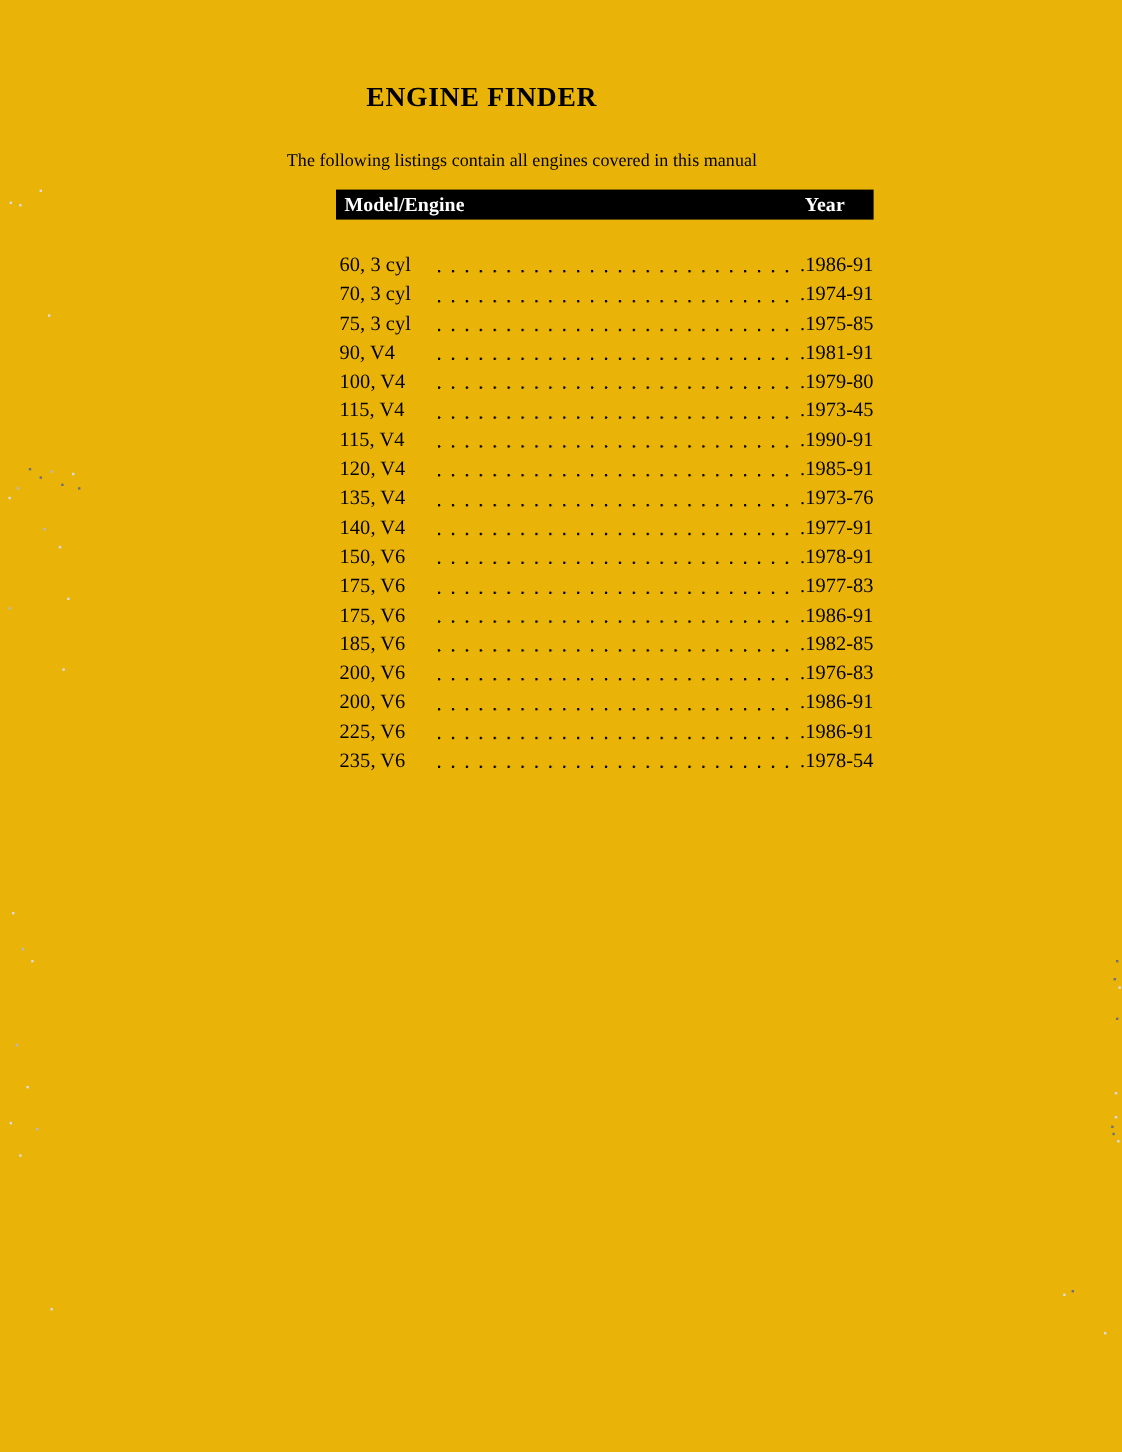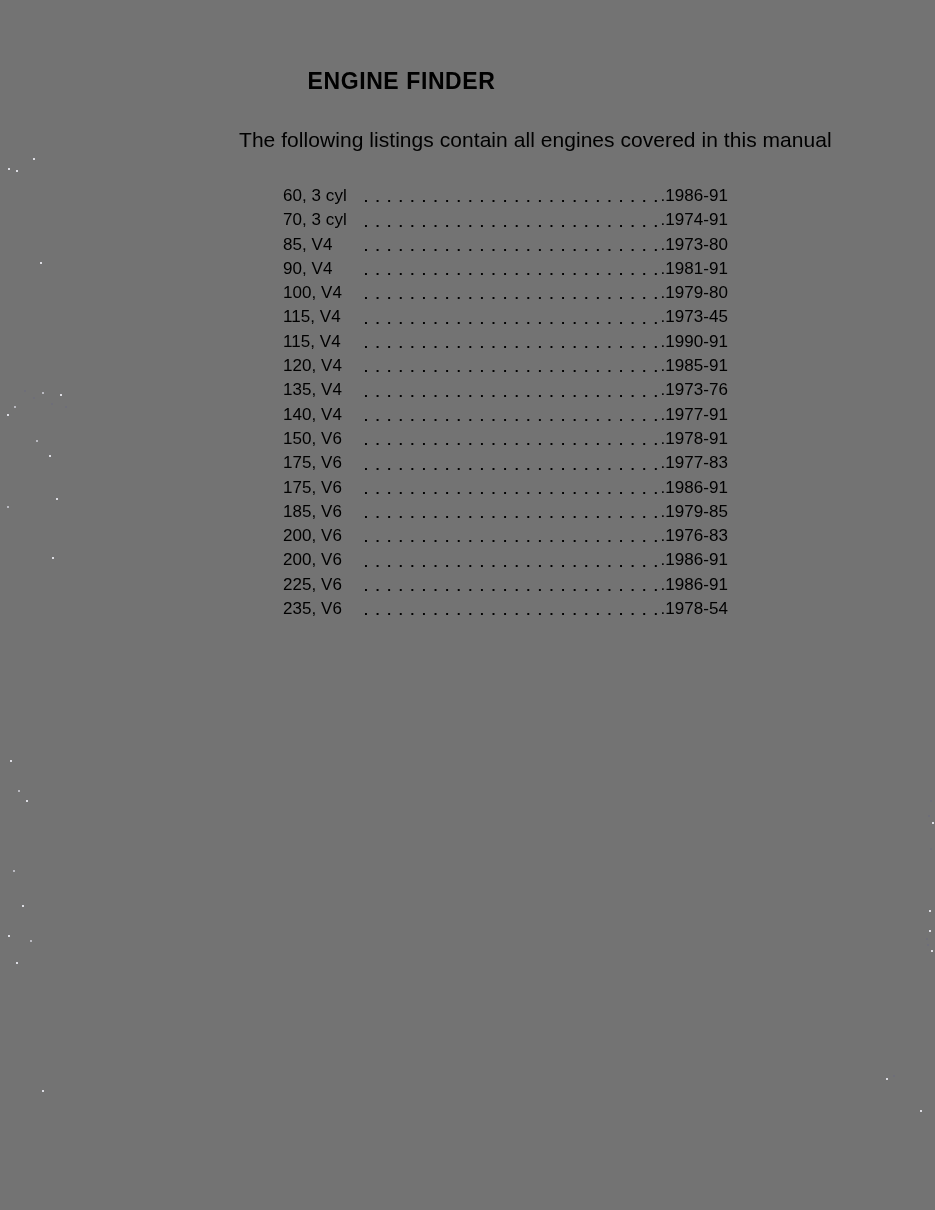--- a/index.html
+++ b/index.html
@@ -14,21 +14,22 @@
     position: relative;
     overflow: hidden;
     font-family: "Liberation Sans", sans-serif;
     color: #000000;
     -webkit-font-smoothing: antialiased;
   }
 
   .page {
     position: absolute;
     inset: 0;
-    background: #737373;
+    background: #eab308;
+    font-family: Liberation Serif, serif;
   }
 
   
   .doc-title {
     position: absolute;
     left: 0;
     top: 52px;
     width: 935px;
     
     padding-right: 132px;
@@ -39,21 +40,21 @@
     letter-spacing: 0.6px;
     line-height: 28px;
     white-space: nowrap;
   }
 
   
   .doc-subtitle {
     position: absolute;
     left: 239px;
     top: 107px;
-    font-size: 21px;
+    font-size: 15px;
     line-height: 24px;
     letter-spacing: 0.05px;
     white-space: nowrap;
   }
 
   
   .finder-table {
     position: absolute;
     left: 280px;
     top: 158px;
@@ -152,36 +153,40 @@
 <body>
 
 <div class="page">
 
   <h1 class="doc-title">ENGINE FINDER</h1>
 
   <p class="doc-subtitle">The following listings contain all engines covered in this manual</p>
 
   <div class="finder-table">
 
+    <div class="table-header">
+      <span class="th">Model/Engine</span>
+      <span class="th">Year</span>
+    </div>
 
     <div class="table-body">
         <div class="entry-row">
           <span class="entry-model">60, 3 cyl</span>
           <span class="entry-leader"></span>
           <span class="entry-year">1986-91</span>
         </div>
         <div class="entry-row">
           <span class="entry-model">70, 3 cyl</span>
           <span class="entry-leader"></span>
           <span class="entry-year">1974-91</span>
         </div>
         <div class="entry-row">
-          <span class="entry-model">85, V4</span>
-          <span class="entry-leader"></span>
-          <span class="entry-year">1973-80</span>
+          <span class="entry-model">75, 3 cyl</span>
+          <span class="entry-leader"></span>
+          <span class="entry-year">1975-85</span>
         </div>
         <div class="entry-row">
           <span class="entry-model">90, V4</span>
           <span class="entry-leader"></span>
           <span class="entry-year">1981-91</span>
         </div>
         <div class="entry-row">
           <span class="entry-model">100, V4</span>
           <span class="entry-leader"></span>
           <span class="entry-year">1979-80</span>
@@ -222,21 +227,21 @@
           <span class="entry-year">1977-83</span>
         </div>
         <div class="entry-row">
           <span class="entry-model">175, V6</span>
           <span class="entry-leader"></span>
           <span class="entry-year">1986-91</span>
         </div>
         <div class="entry-row">
           <span class="entry-model">185, V6</span>
           <span class="entry-leader"></span>
-          <span class="entry-year">1979-85</span>
+          <span class="entry-year">1982-85</span>
         </div>
         <div class="entry-row">
           <span class="entry-model">200, V6</span>
           <span class="entry-leader"></span>
           <span class="entry-year">1976-83</span>
         </div>
         <div class="entry-row">
           <span class="entry-model">200, V6</span>
           <span class="entry-leader"></span>
           <span class="entry-year">1986-91</span>

